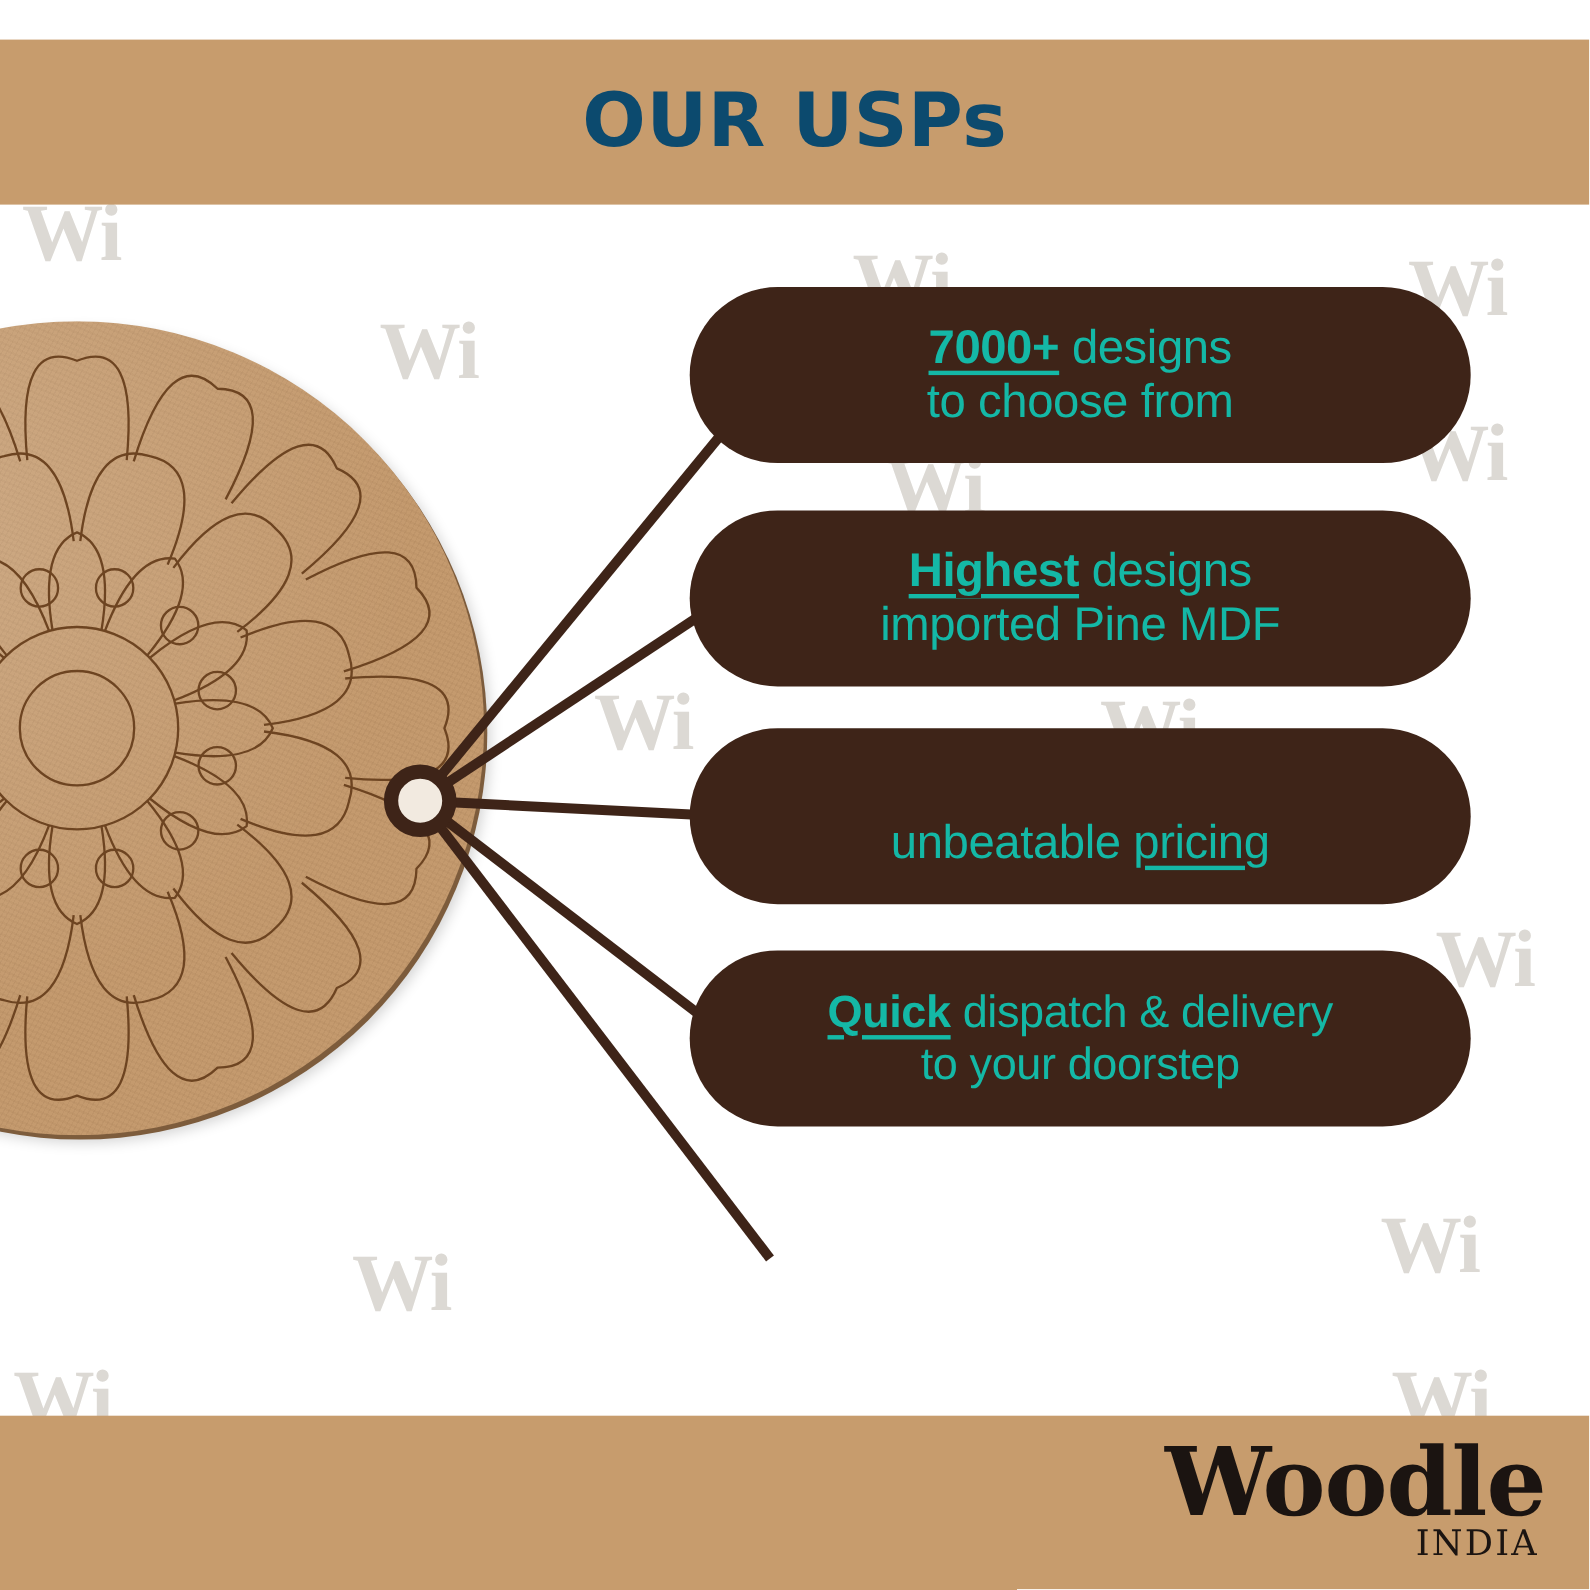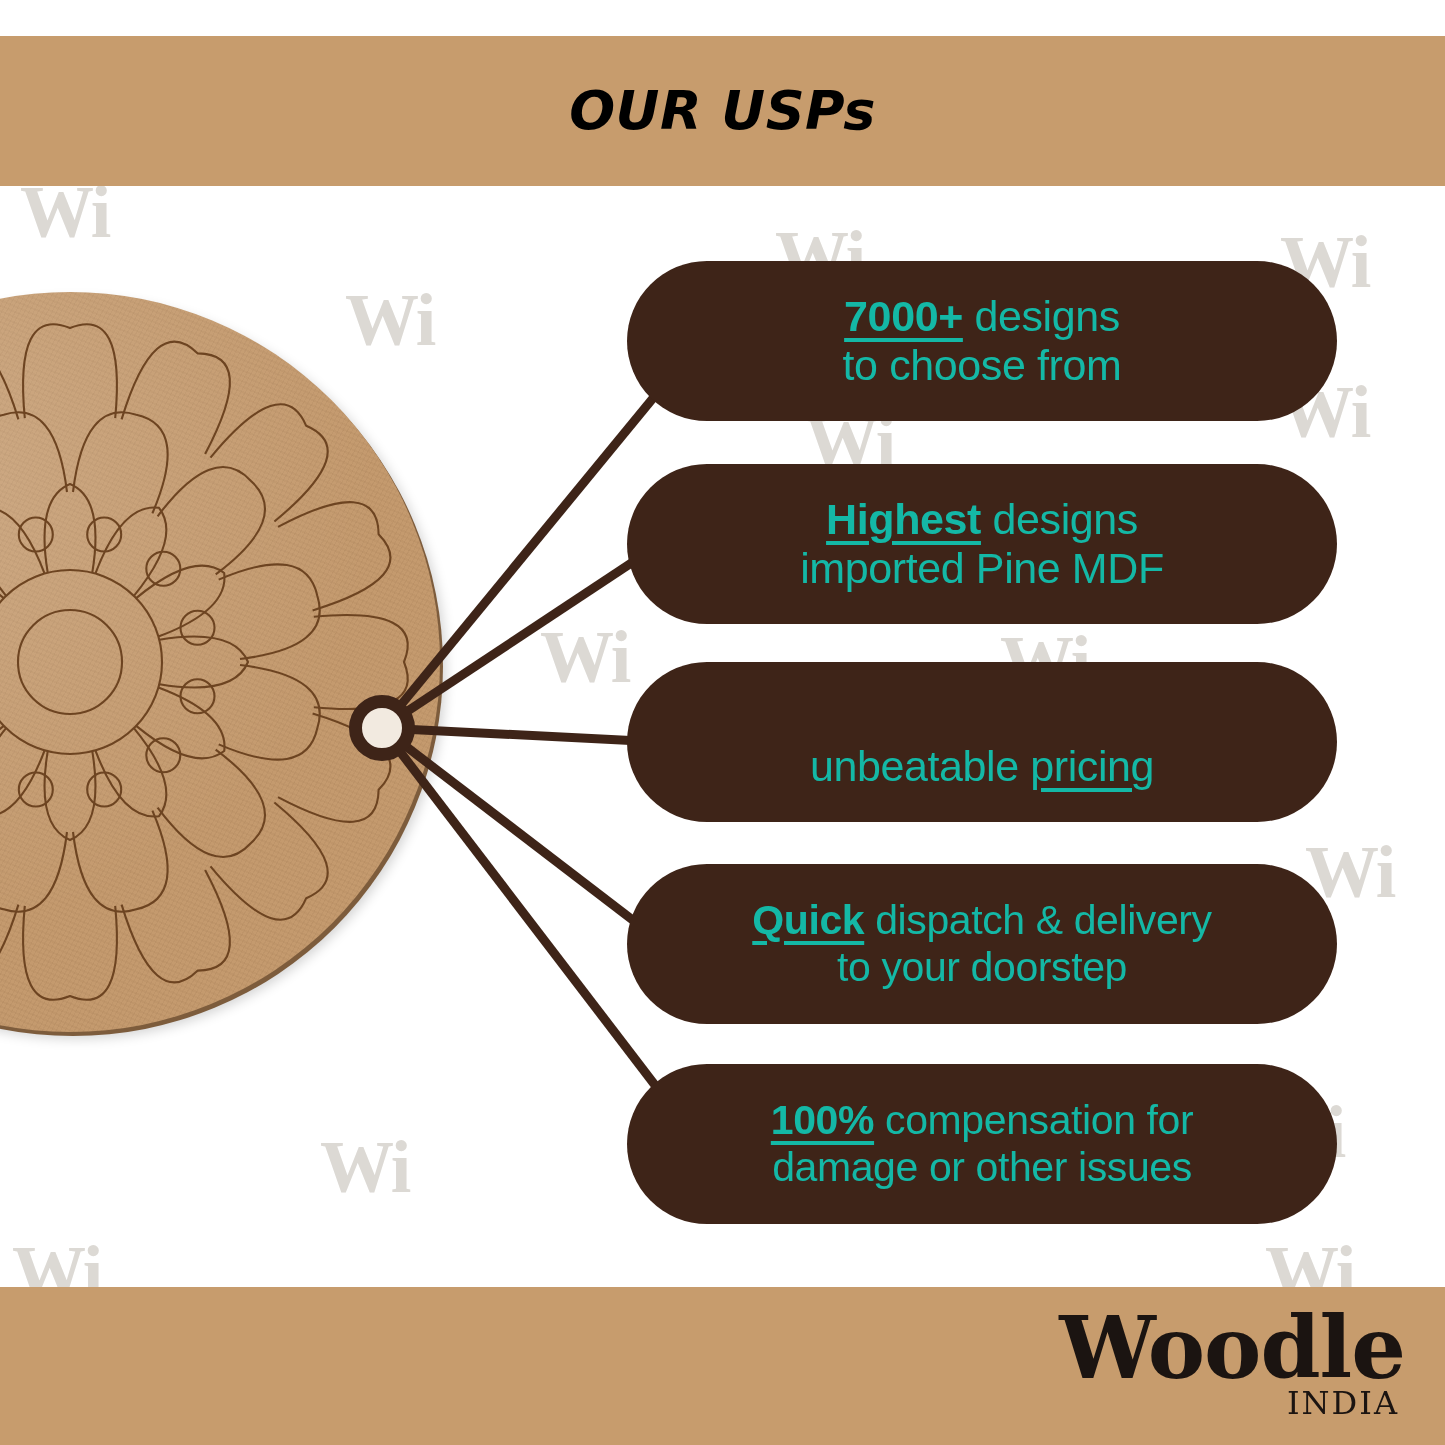--- a/index.html
+++ b/index.html
@@ -122,27 +122,26 @@
     top: 36px;
     width: 1445px;
     height: 150px;
     background: #c79c6d;
     z-index: 6;
     display: flex;
     align-items: center;
     justify-content: center;
   }
   #page-title {
-    font-size: 54px;
+    font-size: 68px;
     font-weight: 700;
-    color: #000000;
+    color: #0c4a6e;
     letter-spacing: 0.5px;
     line-height: 1;
     font-family: "DejaVu Sans", sans-serif;
-    font-style: italic;
   }
 
   
   #footer-band {
     position: absolute;
     left: 0;
     top: 1287px;
     width: 1445px;
     height: 158px;
     background: #c79c6d;
@@ -299,26 +298,20 @@
     </div>
   </div>
 
   <div class="pill" id="pill-4">
     <div class="pill-text">
       <span class="u">Quick</span><span class="lt"> dispatch &amp; delivery</span><br>
       <span class="lt">to your doorstep</span>
     </div>
   </div>
 
-  <div class="pill" id="pill-5">
-    <div class="pill-text">
-      <span class="u">100%</span><span class="lt"> compensation for</span><br>
-      <span class="lt">damage or other issues</span>
-    </div>
-  </div>
 
   <div id="header-band">
     <div id="page-title">OUR USPs</div>
   </div>
 
   <div id="footer-band">
     <div id="brand-logo">
       <span id="brand-word">Woodle</span>
       <span id="brand-sub">INDIA</span>
     </div>

